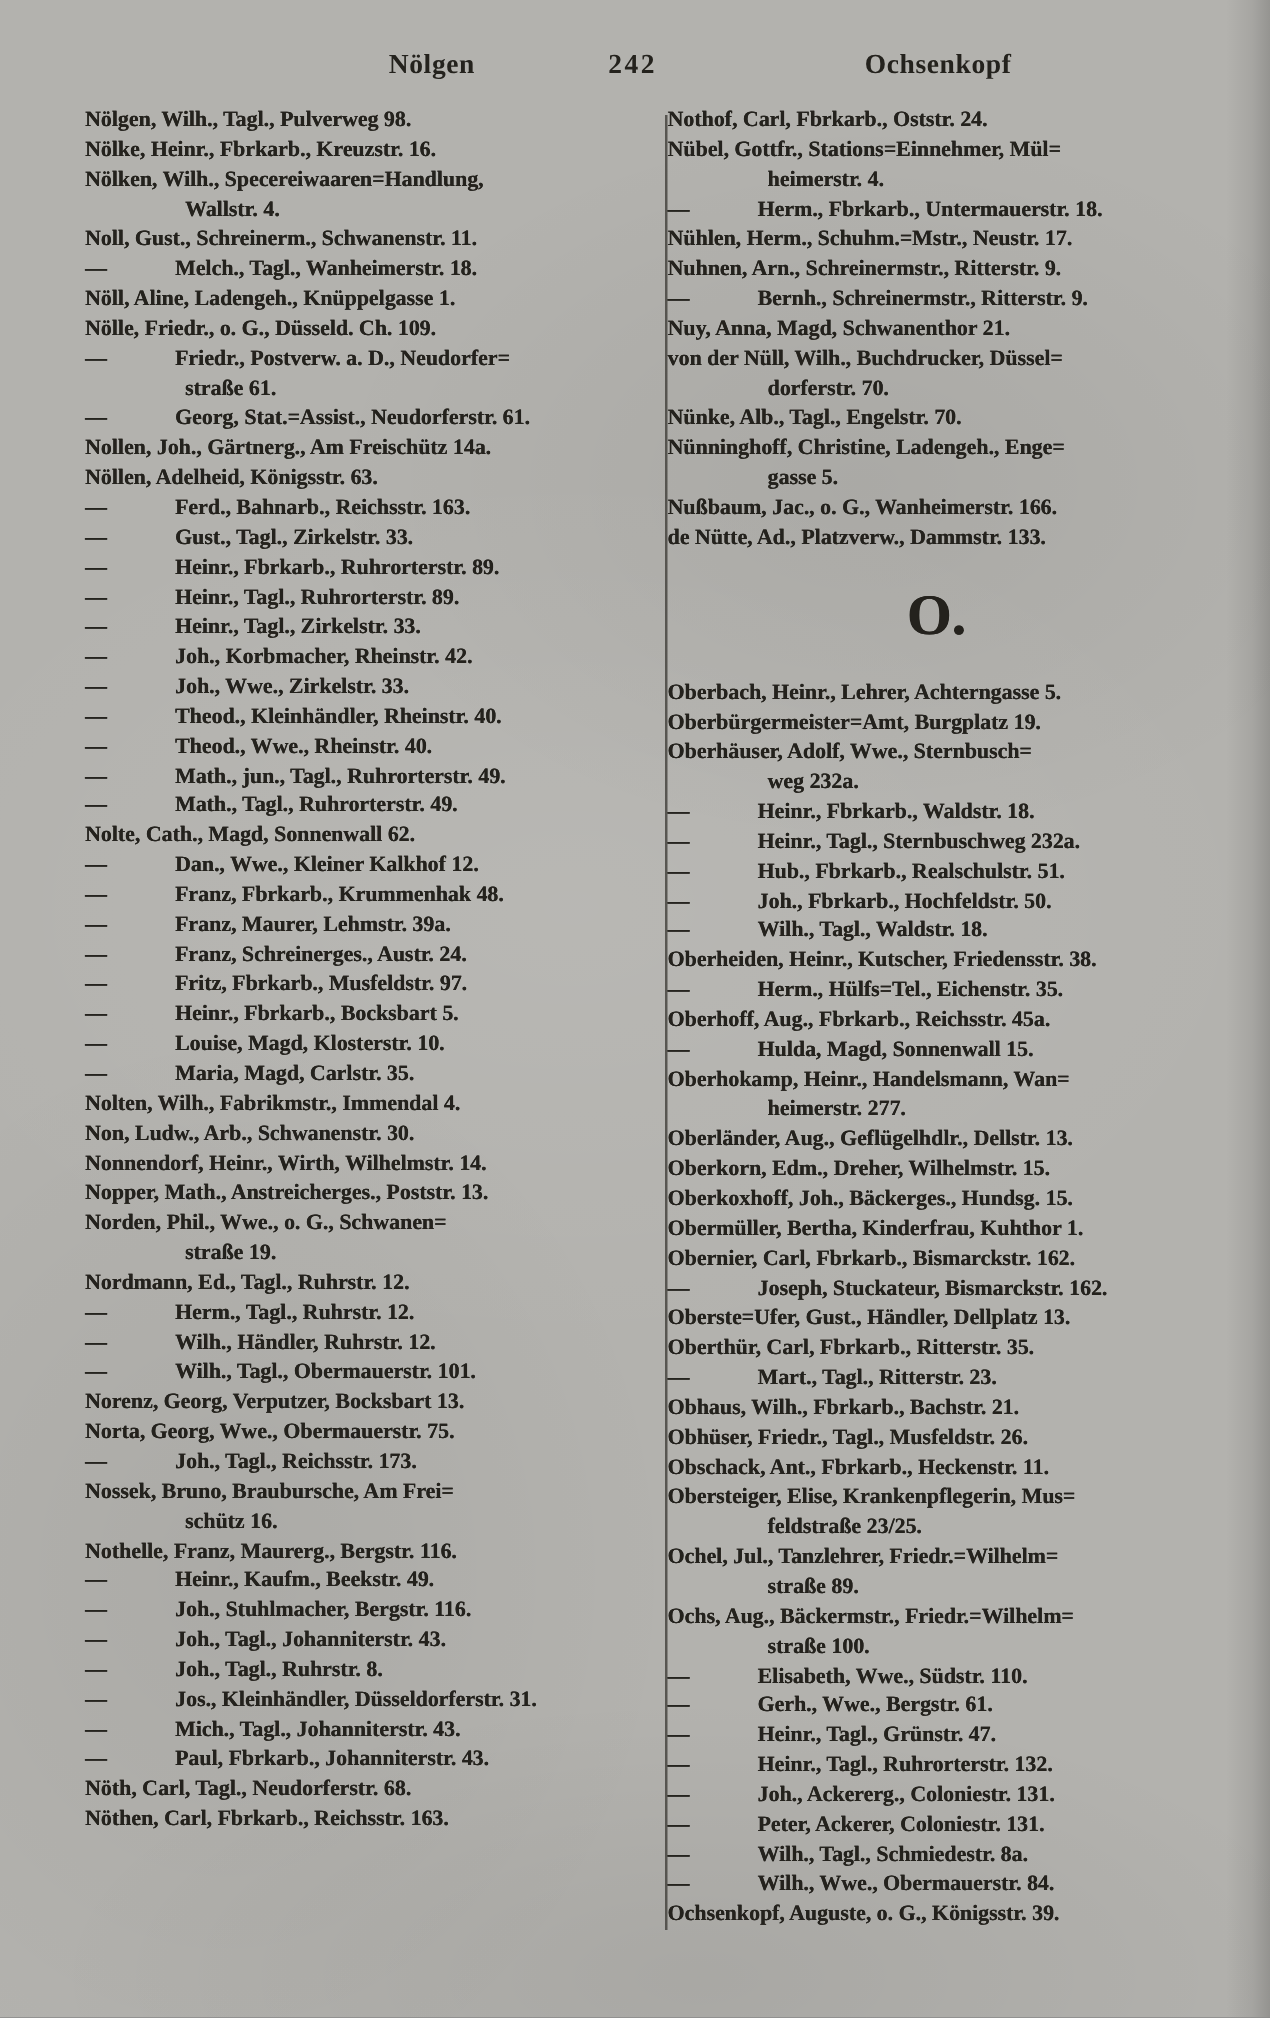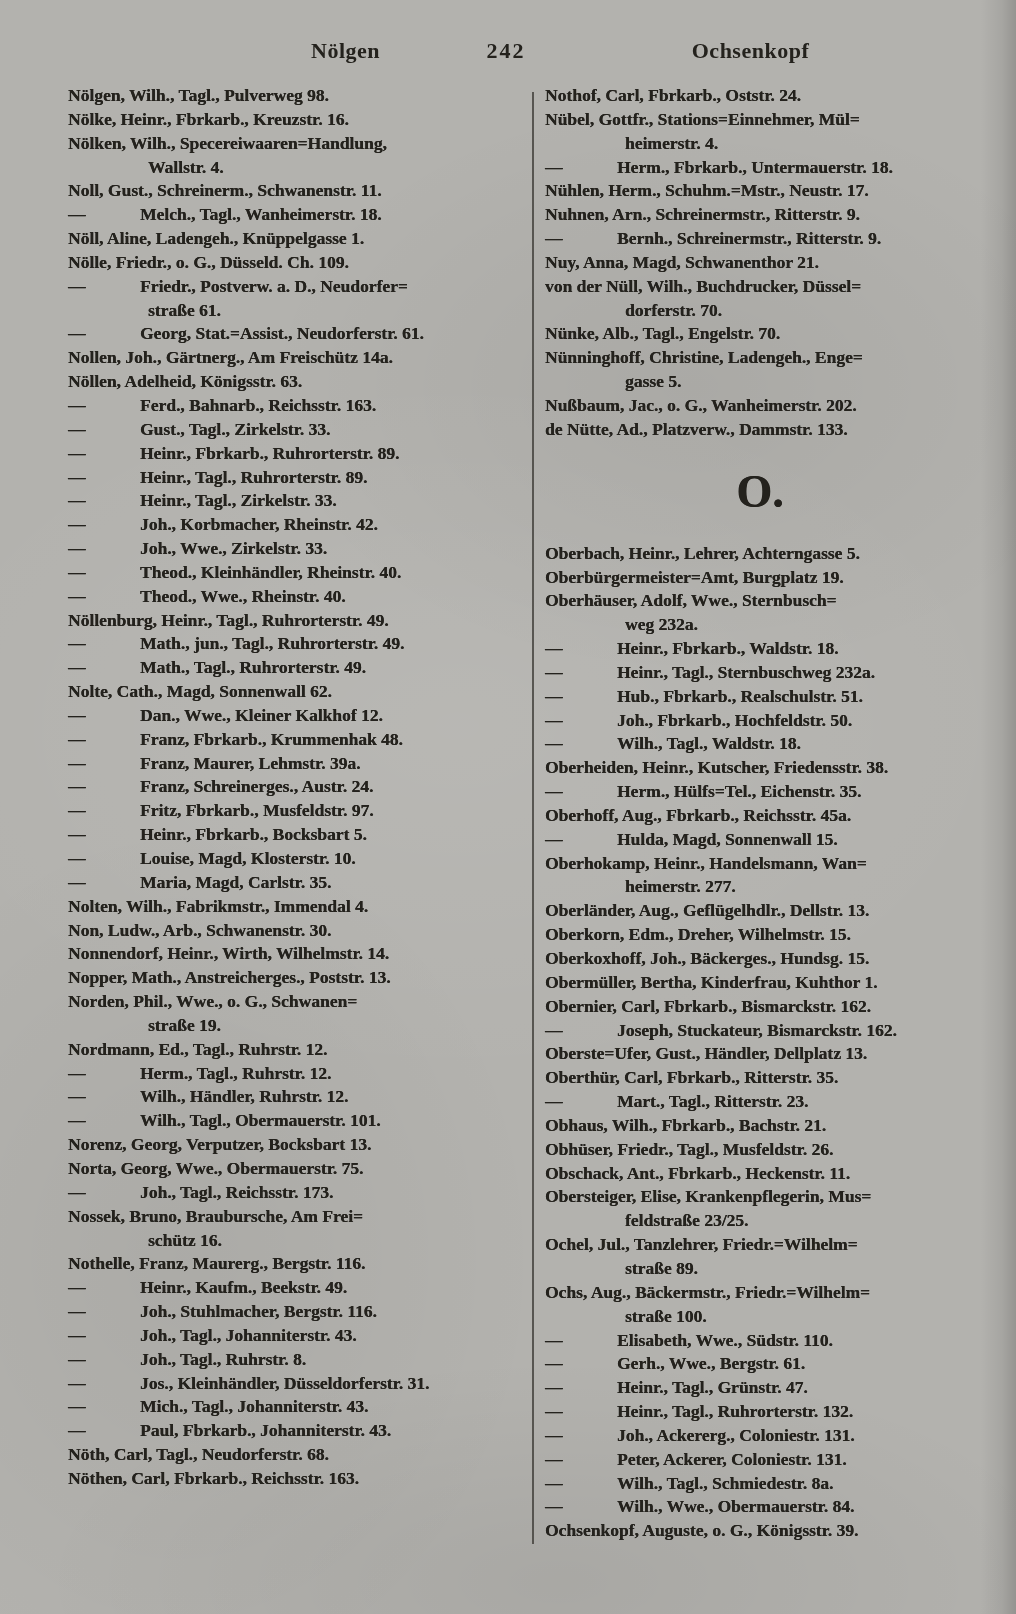--- a/index.html
+++ b/index.html
@@ -29,21 +29,21 @@
     position:absolute;left:532px;top:92px;width:2px;height:1452px;
     background:linear-gradient(var(--divider,#403e39), var(--divider,#403e39));
     opacity:0.8;
   }
   .col{
     position:absolute;top:84px;
     font-size:17.5px;line-height:23.85px;font-weight:bold;
     text-shadow:0.2px 0 0 currentColor;
   }
   .col-left{left:68px;width:442px;}
-  .col-right{left:545px;width:430px;}
+  .col-right{left:534px;width:430px;}
   .line{height:23.85px;white-space:nowrap;}
   .line.cont{padding-left:80px;}
   .dash-glyph{display:inline-block;width:72px;}
   .section-line{
     height:100px;line-height:100px;text-align:center;
     font-size:46px;font-weight:bold;white-space:nowrap;
     text-shadow:0.4px 0 0 currentColor;
   }
 </style>
 </head>
@@ -72,21 +72,20 @@
       <div class="line main">Nöllen, Adelheid, Königsstr. 63.</div>
       <div class="line dash"><span class="dash-glyph">—</span>Ferd., Bahnarb., Reichsstr. 163.</div>
       <div class="line dash"><span class="dash-glyph">—</span>Gust., Tagl., Zirkelstr. 33.</div>
       <div class="line dash"><span class="dash-glyph">—</span>Heinr., Fbrkarb., Ruhrorterstr. 89.</div>
       <div class="line dash"><span class="dash-glyph">—</span>Heinr., Tagl., Ruhrorterstr. 89.</div>
       <div class="line dash"><span class="dash-glyph">—</span>Heinr., Tagl., Zirkelstr. 33.</div>
       <div class="line dash"><span class="dash-glyph">—</span>Joh., Korbmacher, Rheinstr. 42.</div>
       <div class="line dash"><span class="dash-glyph">—</span>Joh., Wwe., Zirkelstr. 33.</div>
       <div class="line dash"><span class="dash-glyph">—</span>Theod., Kleinhändler, Rheinstr. 40.</div>
       <div class="line dash"><span class="dash-glyph">—</span>Theod., Wwe., Rheinstr. 40.</div>
-      <div class="line main">Nöllenburg, Heinr., Tagl., Ruhrorterstr. 49.</div>
       <div class="line dash"><span class="dash-glyph">—</span>Math., jun., Tagl., Ruhrorterstr. 49.</div>
       <div class="line dash"><span class="dash-glyph">—</span>Math., Tagl., Ruhrorterstr. 49.</div>
       <div class="line main">Nolte, Cath., Magd, Sonnenwall 62.</div>
       <div class="line dash"><span class="dash-glyph">—</span>Dan., Wwe., Kleiner Kalkhof 12.</div>
       <div class="line dash"><span class="dash-glyph">—</span>Franz, Fbrkarb., Krummenhak 48.</div>
       <div class="line dash"><span class="dash-glyph">—</span>Franz, Maurer, Lehmstr. 39a.</div>
       <div class="line dash"><span class="dash-glyph">—</span>Franz, Schreinerges., Austr. 24.</div>
       <div class="line dash"><span class="dash-glyph">—</span>Fritz, Fbrkarb., Musfeldstr. 97.</div>
       <div class="line dash"><span class="dash-glyph">—</span>Heinr., Fbrkarb., Bocksbart 5.</div>
       <div class="line dash"><span class="dash-glyph">—</span>Louise, Magd, Klosterstr. 10.</div>
@@ -124,21 +123,21 @@
       <div class="line dash"><span class="dash-glyph">—</span>Herm., Fbrkarb., Untermauerstr. 18.</div>
       <div class="line main">Nühlen, Herm., Schuhm.=Mstr., Neustr. 17.</div>
       <div class="line main">Nuhnen, Arn., Schreinermstr., Ritterstr. 9.</div>
       <div class="line dash"><span class="dash-glyph">—</span>Bernh., Schreinermstr., Ritterstr. 9.</div>
       <div class="line main">Nuy, Anna, Magd, Schwanenthor 21.</div>
       <div class="line main">von der Nüll, Wilh., Buchdrucker, Düssel=</div>
       <div class="line cont">dorferstr. 70.</div>
       <div class="line main">Nünke, Alb., Tagl., Engelstr. 70.</div>
       <div class="line main">Nünninghoff, Christine, Ladengeh., Enge=</div>
       <div class="line cont">gasse 5.</div>
-      <div class="line main">Nußbaum, Jac., o. G., Wanheimerstr. 202.</div>
+      <div class="line main">Nußbaum, Jac., o. G., Wanheimerstr. 166.</div>
       <div class="line main">de Nütte, Ad., Platzverw., Dammstr. 133.</div>
       <div class="section-line">O.</div>
       <div class="line main">Oberbach, Heinr., Lehrer, Achterngasse 5.</div>
       <div class="line main">Oberbürgermeister=Amt, Burgplatz 19.</div>
       <div class="line main">Oberhäuser, Adolf, Wwe., Sternbusch=</div>
       <div class="line cont">weg 232a.</div>
       <div class="line dash"><span class="dash-glyph">—</span>Heinr., Fbrkarb., Waldstr. 18.</div>
       <div class="line dash"><span class="dash-glyph">—</span>Heinr., Tagl., Sternbuschweg 232a.</div>
       <div class="line dash"><span class="dash-glyph">—</span>Hub., Fbrkarb., Realschulstr. 51.</div>
       <div class="line dash"><span class="dash-glyph">—</span>Joh., Fbrkarb., Hochfeldstr. 50.</div>

